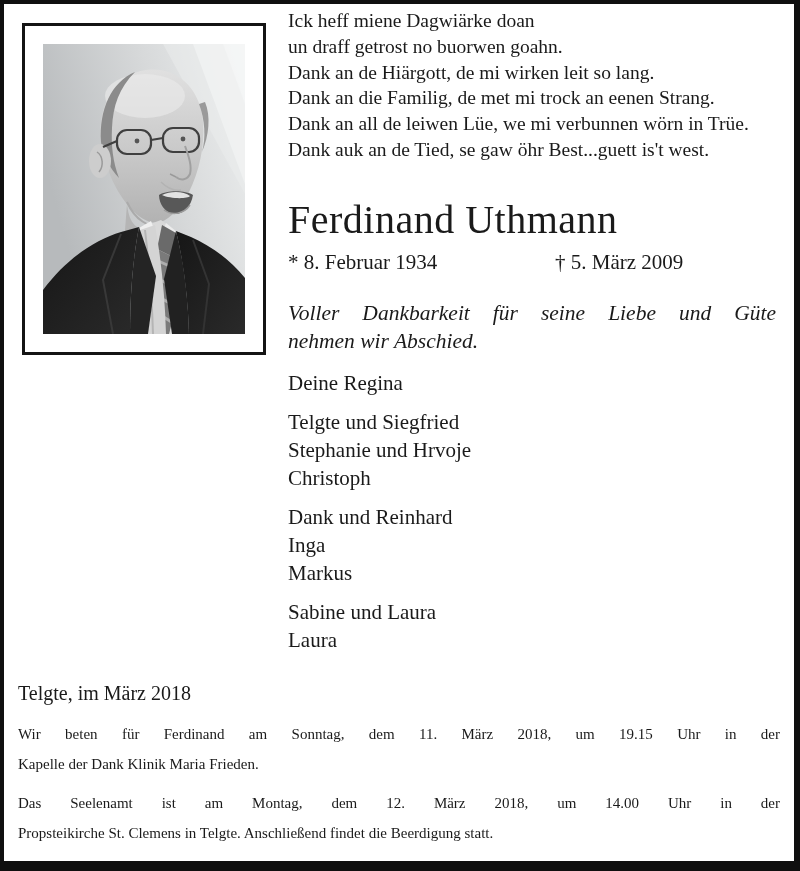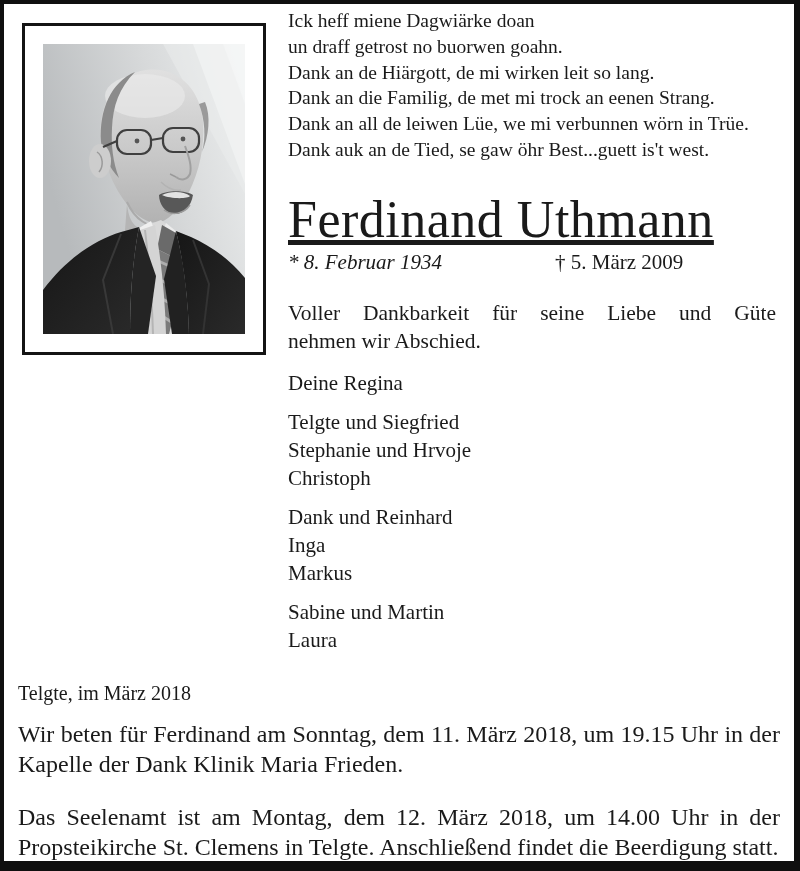--- a/index.html
+++ b/index.html
@@ -25,40 +25,39 @@
   }
   .photo-frame svg { display:block; }
 
   
   .right-col { position:absolute; left:284px; top:4px; width:488px; }
 
   .poem { font-size:19.5px; line-height:25.8px; white-space:nowrap; }
 
   .name {
     margin-top:32px;
-    font-size:52px; line-height:50px;
+    font-size:40px; line-height:50px;
     font-weight:normal; letter-spacing:0.5px;
     white-space:nowrap;
-    text-decoration:underline;
   }
 
   .dates { margin-top:4px; font-size:21px; line-height:26px; white-space:nowrap; }
-  .dates .birth { display:inline-block; width:267px;font-style:italic; }
-
-  .farewell { margin-top:24px; font-size:21.5px; line-height:28px; }
+  .dates .birth { display:inline-block; width:267px; }
+
+  .farewell { margin-top:24px; font-size:21.5px; line-height:28px;font-style:italic; }
 
   .mourners { margin-top:14px; font-size:21px; line-height:28px; }
   .mourner-group { margin-top:11px; }
   .mourner-group:first-child { margin-top:0; }
 
   
   .footer { position:absolute; left:14px; top:676px; width:762px; }
   .place-date { font-size:20px; line-height:26px; }
-  .service { margin-top:13px; font-size:24px; line-height:30px; }
-  .service + .service { margin-top:23px; }
+  .service { margin-top:13px; font-size:15px; line-height:30px; }
+  .service + .service { margin-top:9px; }
 
   
   .stretch { text-align:justify; overflow:hidden; }
   .stretch::after { content:""; display:inline-block; width:100%; height:0; }
   .lh28 { height:28px; }
   .lh30 { height:30px; }
 </style>
 </head>
 <body>
 
@@ -173,21 +172,21 @@
         <div>Telgte und Siegfried</div>
         <div>Stephanie und Hrvoje</div>
         <div>Christoph</div>
       </div>
       <div class="mourner-group">
         <div>Dank und Reinhard</div>
         <div>Inga</div>
         <div>Markus</div>
       </div>
       <div class="mourner-group">
-        <div>Sabine und Martin</div>
+        <div>Sabine und Laura</div>
         <div>Laura</div>
       </div>
     </div>
   </div>
 
   <div class="footer">
     <div class="place-date">Telgte, im März 2018</div>
 
     <div class="service">
       <div class="stretch lh30">Wir beten für Ferdinand am Sonntag, dem 11. März 2018, um 19.15 Uhr in der</div>

